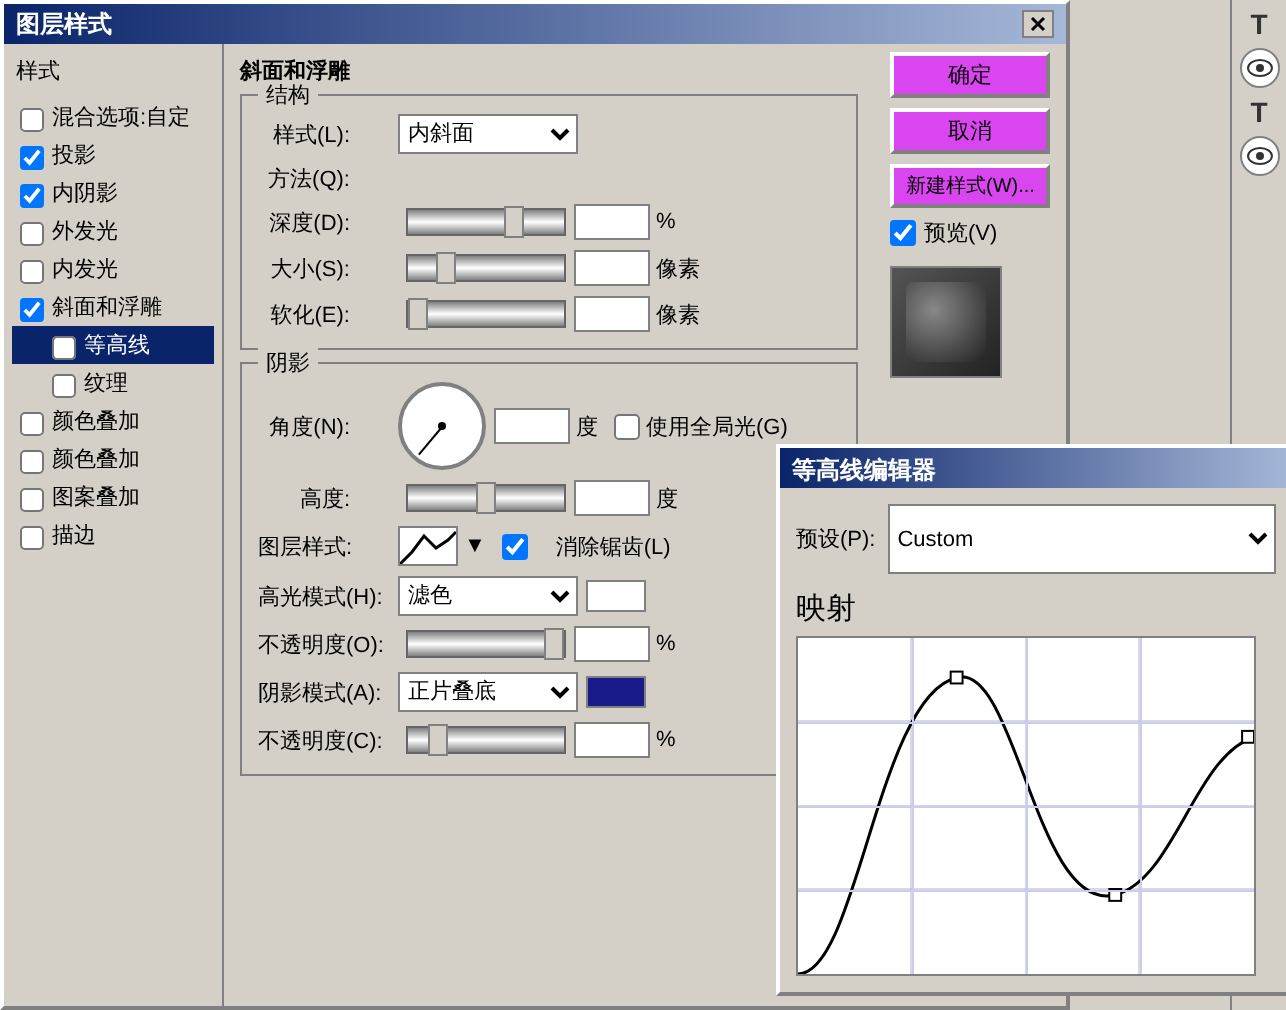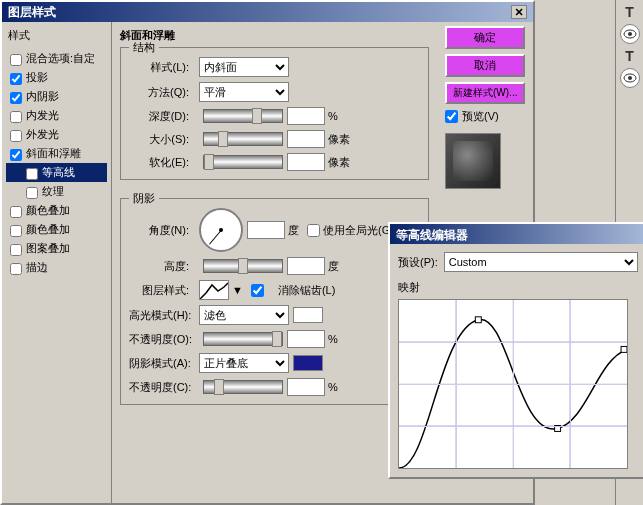--- a/index.html
+++ b/index.html
@@ -100,21 +100,21 @@
     }
     
     .form-row {
       display: flex;
       align-items: center;
       margin-top: 5px;
     }
     .form-label {
       width: 70px;
       text-align: right;
-      padding-right: 10px;
+      padding-right: 24px;
       white-space: nowrap;
       font-size: 11px;
     }
     select.form-select {
       height: 20px;
       font-size: 11px;
       background: white;
       border: 1px solid #808080;
       width: 90px;
     }
@@ -293,25 +293,25 @@
       <div class="sidebar-item">
         <input type="checkbox" checked="" style="">
         <span>投影</span>
       </div>
       <div class="sidebar-item">
         <input type="checkbox" checked="" style="">
         <span>内阴影</span>
       </div>
       <div class="sidebar-item">
         <input type="checkbox" style="">
+        <span>外发光</span>
+      </div>
+      <div class="sidebar-item">
+        <input type="checkbox" style="">
         <span>内发光</span>
-      </div>
-      <div class="sidebar-item">
-        <input type="checkbox" style="">
-        <span>外发光</span>
       </div>
       <div class="sidebar-item">
         <input type="checkbox" checked="" style="">
         <span>斜面和浮雕</span>
       </div>
       <div class="sidebar-item child selected">
         <input type="checkbox" style="">
         <span>等高线</span>
       </div>
       <div class="sidebar-item child">
@@ -347,39 +347,35 @@
           <span>预览(V)</span>
         </div>
         <div class="preview-box">
           <div class="preview-icon"></div>
         </div>
       </div>
 
       <div style="margin-right: 96px;">
         <div style="font-weight:bold; margin-bottom:4px;">斜面和浮雕</div>
 
-        <div class="group-box" style="margin-bottom:18px;">
+        <div class="group-box" style="margin-bottom:6px;">
           <span class="group-box-title">结构</span>
 
           <div class="form-row">
             <span class="form-label">样式(L):</span>
             <select class="form-select">
               <option>内斜面</option>
               <option>外斜面</option>
               <option>浮雕效果</option>
               <option>枕状浮雕</option>
             </select>
           </div>
 
           <div class="form-row">
             <span class="form-label">方法(Q):</span>
-            <select class="form-select">
-              <option>平滑</option>
-              <option>雕刻清晰</option>
-            </select>
           </div>
 
           <div class="form-row">
             <span class="form-label">深度(D):</span>
             <input type="range" min="1" max="1000" value="710" style="">
             <input class="value-input" type="text" style="">
             <span class="unit-label">%</span>
           </div>
 
 
@@ -465,27 +461,27 @@
             <span class="unit-label">%</span>
           </div>
         </div>
       </div>
 
       <div class="contour-editor">
         <div class="contour-title-bar">等高线编辑器</div>
         <div class="contour-body">
           <div class="contour-row">
             <span>预设(P):</span>
-            <select style="flex:1; height:20px; font-size:11px; background:white; border:1px solid #808080;">
+            <select style="flex:1; height:35px; font-size:11px; background:white; border:1px solid #808080;">
               <option>Custom</option>
               <option>Linear</option>
               <option>Gaussian</option>
             </select>
           </div>
-          <div style="font-size:11px; margin-bottom:4px;font-family:Liberation Serif, serif;">映射</div>
+          <div style="font-size:15px; margin-bottom:4px;font-family:Liberation Serif, serif;">映射</div>
           <div class="contour-graph">
             
             <div class="grid-line-h" style="top:25%;"></div>
             <div class="grid-line-h" style="top:50%;"></div>
             <div class="grid-line-h" style="top:75%;"></div>
             
             <div class="grid-line-v" style="left:25%;"></div>
             <div class="grid-line-v" style="left:50%;"></div>
             <div class="grid-line-v" style="left:75%;"></div>
             

